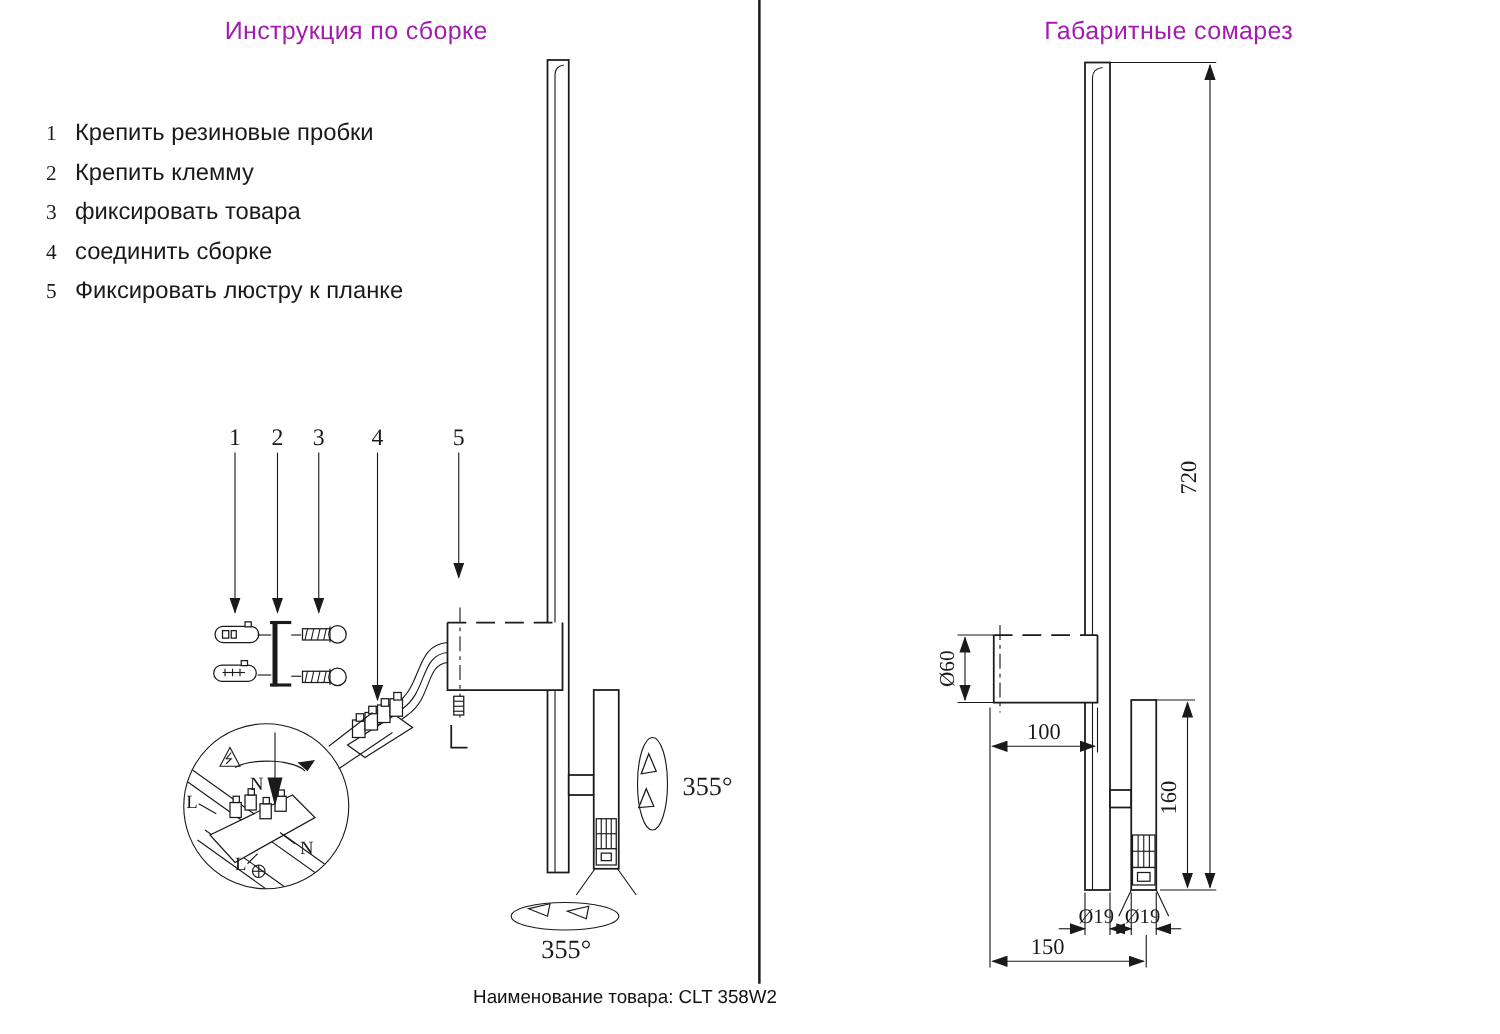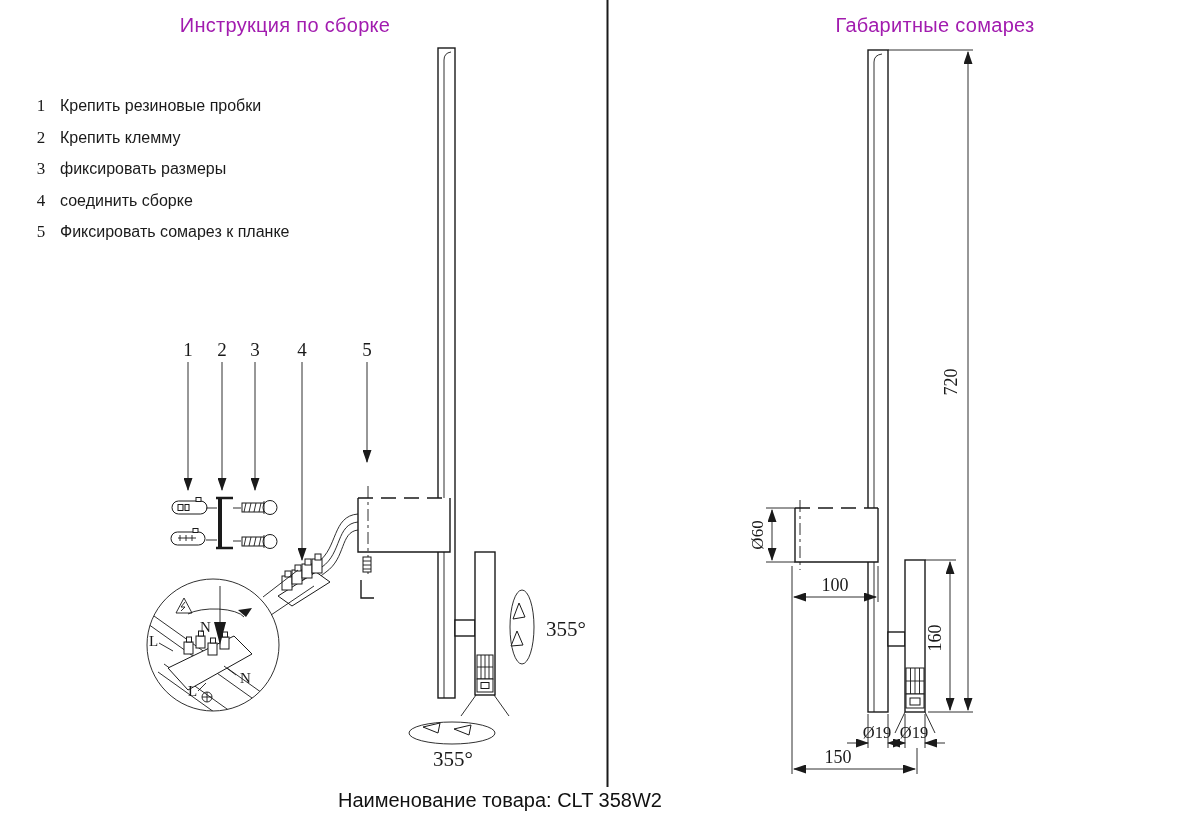--- a/index.html
+++ b/index.html
@@ -3,22 +3,22 @@
 <meta charset="utf-8">
 <style>
   html,body{margin:0;padding:0;background:#ffffff;}
   #page{position:relative;width:1200px;height:827px;background:#ffffff;overflow:hidden;
         font-family:"Liberation Sans",sans-serif;color:#1a1a1a;}
   .abs{position:absolute;}
   .title{font-size:20px;letter-spacing:0.3px;text-align:center;color:#a21caf;}
   #steps{position:absolute;left:30px;top:96px;width:330px;}
   .step{display:flex;align-items:baseline;height:31.5px;}
   .step .num{width:22px;text-align:center;font-family:"Liberation Serif",serif;font-size:17px;}
-  .step .txt{margin-left:8px;font-size:16px;}
-  #caption{position:absolute;left:0;top:789px;width:1000px;text-align:center;font-size:20px;color:#111;}
+  .step .txt{margin-left:8px;font-size:19px;}
+  #caption{position:absolute;left:0;top:789px;width:1000px;text-align:center;font-size:15px;color:#111;}
   svg{position:absolute;left:0;top:0;}
   svg text{font-family:"Liberation Serif",serif;fill:#1a1a1a;}
   .ln{stroke:#1a1a1a;fill:none;stroke-width:1.4;}
   .thin{stroke:#1a1a1a;fill:none;stroke-width:0.9;}
   .wht{fill:#ffffff;stroke:#1a1a1a;stroke-width:1.4;}
   .whtthin{fill:#ffffff;stroke:#1a1a1a;stroke-width:1;}
 </style>
 </head>
 <body>
 
@@ -30,29 +30,29 @@
     <div class="step">
       <span class="num">1</span>
       <span class="txt">Крепить резиновые пробки</span>
     </div>
     <div class="step">
       <span class="num">2</span>
       <span class="txt">Крепить клемму</span>
     </div>
     <div class="step">
       <span class="num">3</span>
-      <span class="txt">фиксировать размеры</span>
+      <span class="txt">фиксировать товара</span>
     </div>
     <div class="step">
       <span class="num">4</span>
       <span class="txt">соединить сборке</span>
     </div>
     <div class="step">
       <span class="num">5</span>
-      <span class="txt">Фиксировать сомарез к планке</span>
+      <span class="txt">Фиксировать люстру к планке</span>
     </div>
   </div>
 
   <div class="abs title" style="left:790px;top:14px;width:290px;">Габаритные сомарез</div>
 
   <svg width="1200" height="827" viewBox="0 0 1200 827">
     <defs>
       <marker id="arrE" markerWidth="13" markerHeight="9" refX="12" refY="4.5" orient="auto" markerUnits="userSpaceOnUse">
         <path d="M0,0 L13,4.5 L0,9 Z" fill="#1a1a1a"></path>
       </marker>

